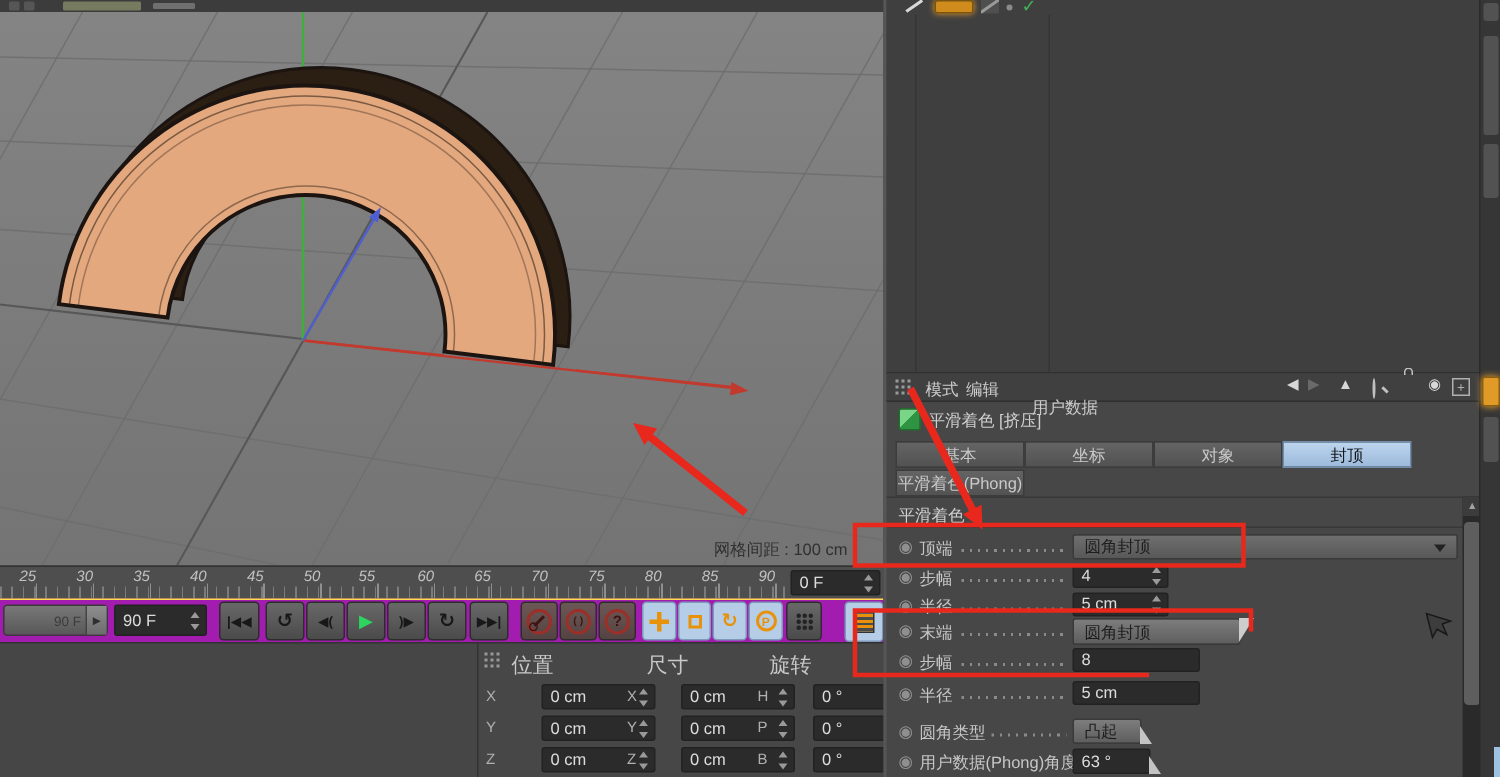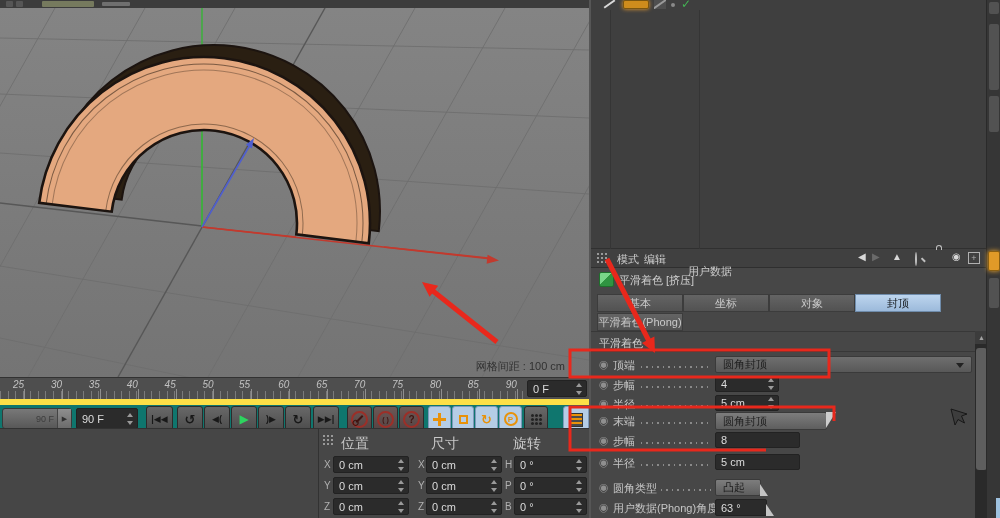--- a/index.html
+++ b/index.html
@@ -11,21 +11,21 @@
   #topbar{left:0;top:0;width:589px;height:8px;background:#3c3c3c;}
   #viewport{left:0;top:8px;width:589px;height:369px;background:linear-gradient(#848484,#747474);}
   #grid-label{right:24px;bottom:3px;color:#313131;font-size:11px;padding-left:16px;}
   
   #ruler{left:0;top:377px;width:589px;height:22px;background:#4e4e4e;border-top:1px solid #323232;}
   .tick-num{position:absolute;top:1px;width:24px;text-align:left;font-size:10px;color:#c2c2c2;font-style:italic;}
   #tick-strip{position:absolute;left:0;top:13px;width:524px;height:8px;
       background:repeating-linear-gradient(to right,#7b7b7b 0 1px,transparent 1px 7.57px);}
   #tick-strip-major{position:absolute;left:24px;top:11px;width:500px;height:10px;
       background:repeating-linear-gradient(to right,#8f8f8f 0 1px,transparent 1px 37.9px);}
-  #transport{left:0;top:399px;width:589px;height:29px;background:#0f766e;border-top:6px solid #fde047;}
+  #transport{left:0;top:399px;width:589px;height:29px;background:#a21caf;border-top:1px solid #fde047;}
   .tbtn{position:absolute;top:1px;height:26px;background:linear-gradient(#686868,#4b4b4b);
         border:1px solid #2c2c2c;border-radius:3px;display:flex;align-items:center;justify-content:center;
         color:#181818;font-weight:bold;font-size:9px;box-sizing:border-box;}
   .tbtn.blue{background:#b5cde6;border-color:#7d99ba;}
   .tbtn.red{background:linear-gradient(#6b5856,#554343);}
   .rc{width:17px;height:17px;border:2px solid #9c2f28;border-radius:50%;display:flex;align-items:center;
       justify-content:center;color:#401410;font-size:7px;font-weight:bold;box-sizing:border-box;}
   .keybar{width:9px;height:2px;background:#401410;transform:rotate(-45deg);position:relative;}
   .keybar::after{content:"";position:absolute;left:-4px;top:-2px;width:4px;height:4px;
       border:1.5px solid #401410;border-radius:50%;}
@@ -52,21 +52,21 @@
   .spin{position:absolute;right:3px;top:50%;margin-top:-6px;width:7px;height:12px;}
   .spin::before,.spin::after{content:"";position:absolute;left:0;border-left:3.5px solid transparent;
       border-right:3.5px solid transparent;}
   .spin::before{top:0;border-bottom:4px solid #9a9a9a;}
   .spin::after{bottom:0;border-top:4px solid #9a9a9a;}
   
   #coord{left:318px;top:428px;width:271px;height:90px;background:#474747;border-top:1px solid #323232;
       border-left:1px solid #323232;}
   .chead{position:absolute;top:6px;font-size:14px;color:#c8c8c8;}
   .clabel{position:absolute;font-size:10px;color:#b0b0b0;}
-  .cfield{position:absolute;height:17px;}
+  .cfield{position:absolute;height:17px;margin-left:28px;}
   .handle{position:relative;width:11px;height:11px;}
   .handle i{position:absolute;left:0;top:0;width:2px;height:2px;background:#999;
       box-shadow:4px 0 #999,8px 0 #999,0 4px #999,4px 4px #999,8px 4px #999,0 8px #999,4px 8px #999,8px 8px #999;}
   
   #right{left:589px;top:0;width:397px;height:518px;background:#474747;border-left:2px solid #565656;box-sizing:border-box;}
   #om{position:absolute;left:0;top:0;width:397px;height:249px;background:#3f3f3f;border-bottom:1px solid #303030;box-sizing:border-box;}
   .omline{position:absolute;top:10px;width:1px;height:239px;background:#353535;}
   #am-menu{position:absolute;left:0;top:249px;width:397px;height:19px;background:#404040;border-bottom:1px solid #2f2f2f;box-sizing:border-box;}
   .mitem{position:absolute;top:3px;font-size:11px;color:#cccccc;}
   .micon{position:absolute;top:2px;color:#d8d8d8;font-size:10px;}

